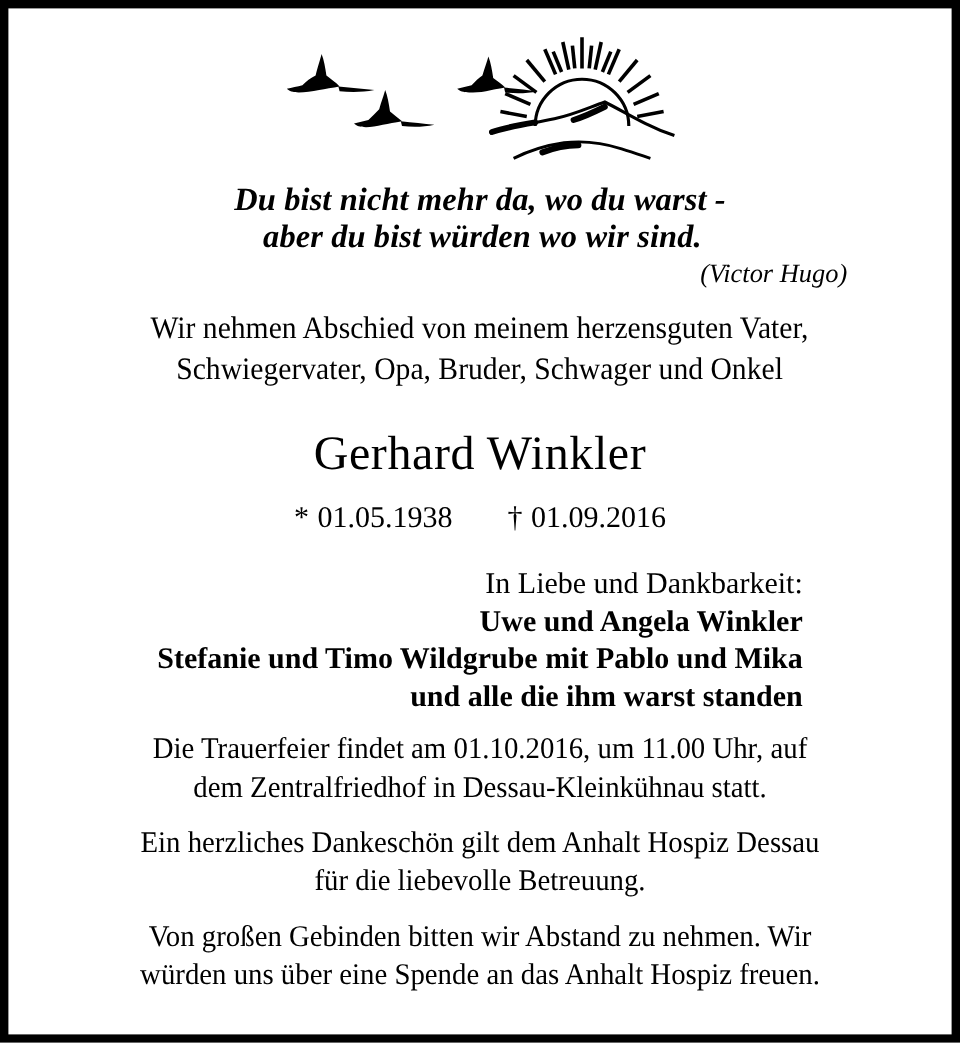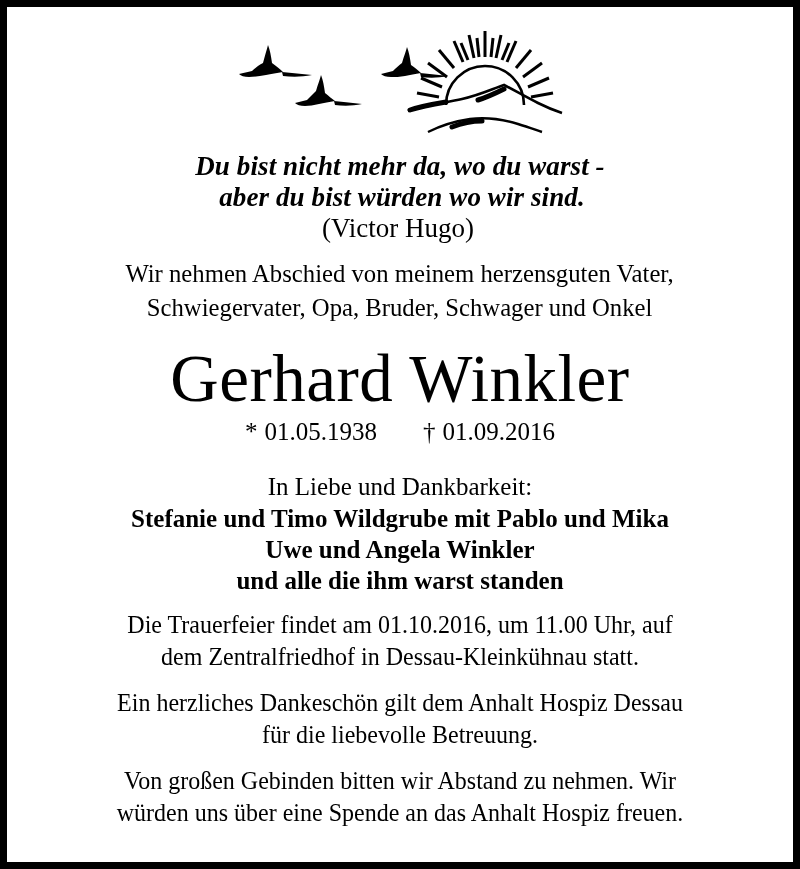--- a/index.html
+++ b/index.html
@@ -52,62 +52,63 @@
     font-weight: bold;
     font-style: italic;
     font-size: 27px;
     line-height: 31px;
     text-align: center;
     letter-spacing: 0.1px;
     white-space: nowrap;
   }
   .quote-line.l2 { padding-left: 4px; }
   .quote-attrib {
-    text-align: center;
-    font-size: 27px;
+    text-align: right;
+    font-size: 22px;
     line-height: 26px;
     margin-top: 2px;
     padding-right: 4px;
+    font-style: italic;
   }
 
   
   .intro {
     margin-top: 16px;
     text-align: center;
     font-size: 26px;
     line-height: 34px;
     transform: scaleX(0.95);
   }
   .intro .ln { white-space: nowrap; display: block; }
 
   
   .name {
     margin-top: 20px;
-    font-size: 67px;
+    font-size: 40px;
     line-height: 66px;
     text-align: center;
     white-space: nowrap;
     letter-spacing: 0.5px;
   }
 
   
   .dates {
     margin-top: 6px;
     text-align: center;
     font-size: 25px;
     line-height: 30px;
     white-space: nowrap;
   }
   .dates .birth { margin-right: 46px; }
   .dates .sym { margin-right: 7px; }
 
   
   .tribute {
     margin-top: 24px;
-    text-align: center;
+    text-align: right;
   }
   .tribute .lead {
     font-size: 25px;
     line-height: 32px;
     white-space: nowrap;
   }
   .tribute .fam {
     font-weight: bold;
     font-size: 25px;
     line-height: 31px;
@@ -201,22 +202,22 @@
     </div>
 
     <div class="name">Gerhard Winkler</div>
 
     <div class="dates">
       <span class="birth"><span class="sym">*</span><span>01.05.1938</span></span><span class="death"><span class="sym">†</span><span>01.09.2016</span></span>
     </div>
 
     <div class="tribute">
       <div class="lead">In Liebe und Dankbarkeit:</div>
+      <div class="fam">Uwe und Angela Winkler</div>
       <div class="fam">Stefanie und Timo Wildgrube mit Pablo und Mika</div>
-      <div class="fam">Uwe und Angela Winkler</div>
       <div class="fam">und alle die ihm warst standen</div>
     </div>
 
     <div class="closing">
       <div class="para">
         <span class="ln">Die Trauerfeier findet am 01.10.2016, um 11.00 Uhr, auf</span>
         <span class="ln">dem Zentralfriedhof in Dessau-Kleinkühnau statt.</span>
       </div>
       <div class="para">
         <span class="ln">Ein herzliches Dankeschön gilt dem Anhalt Hospiz Dessau</span>

